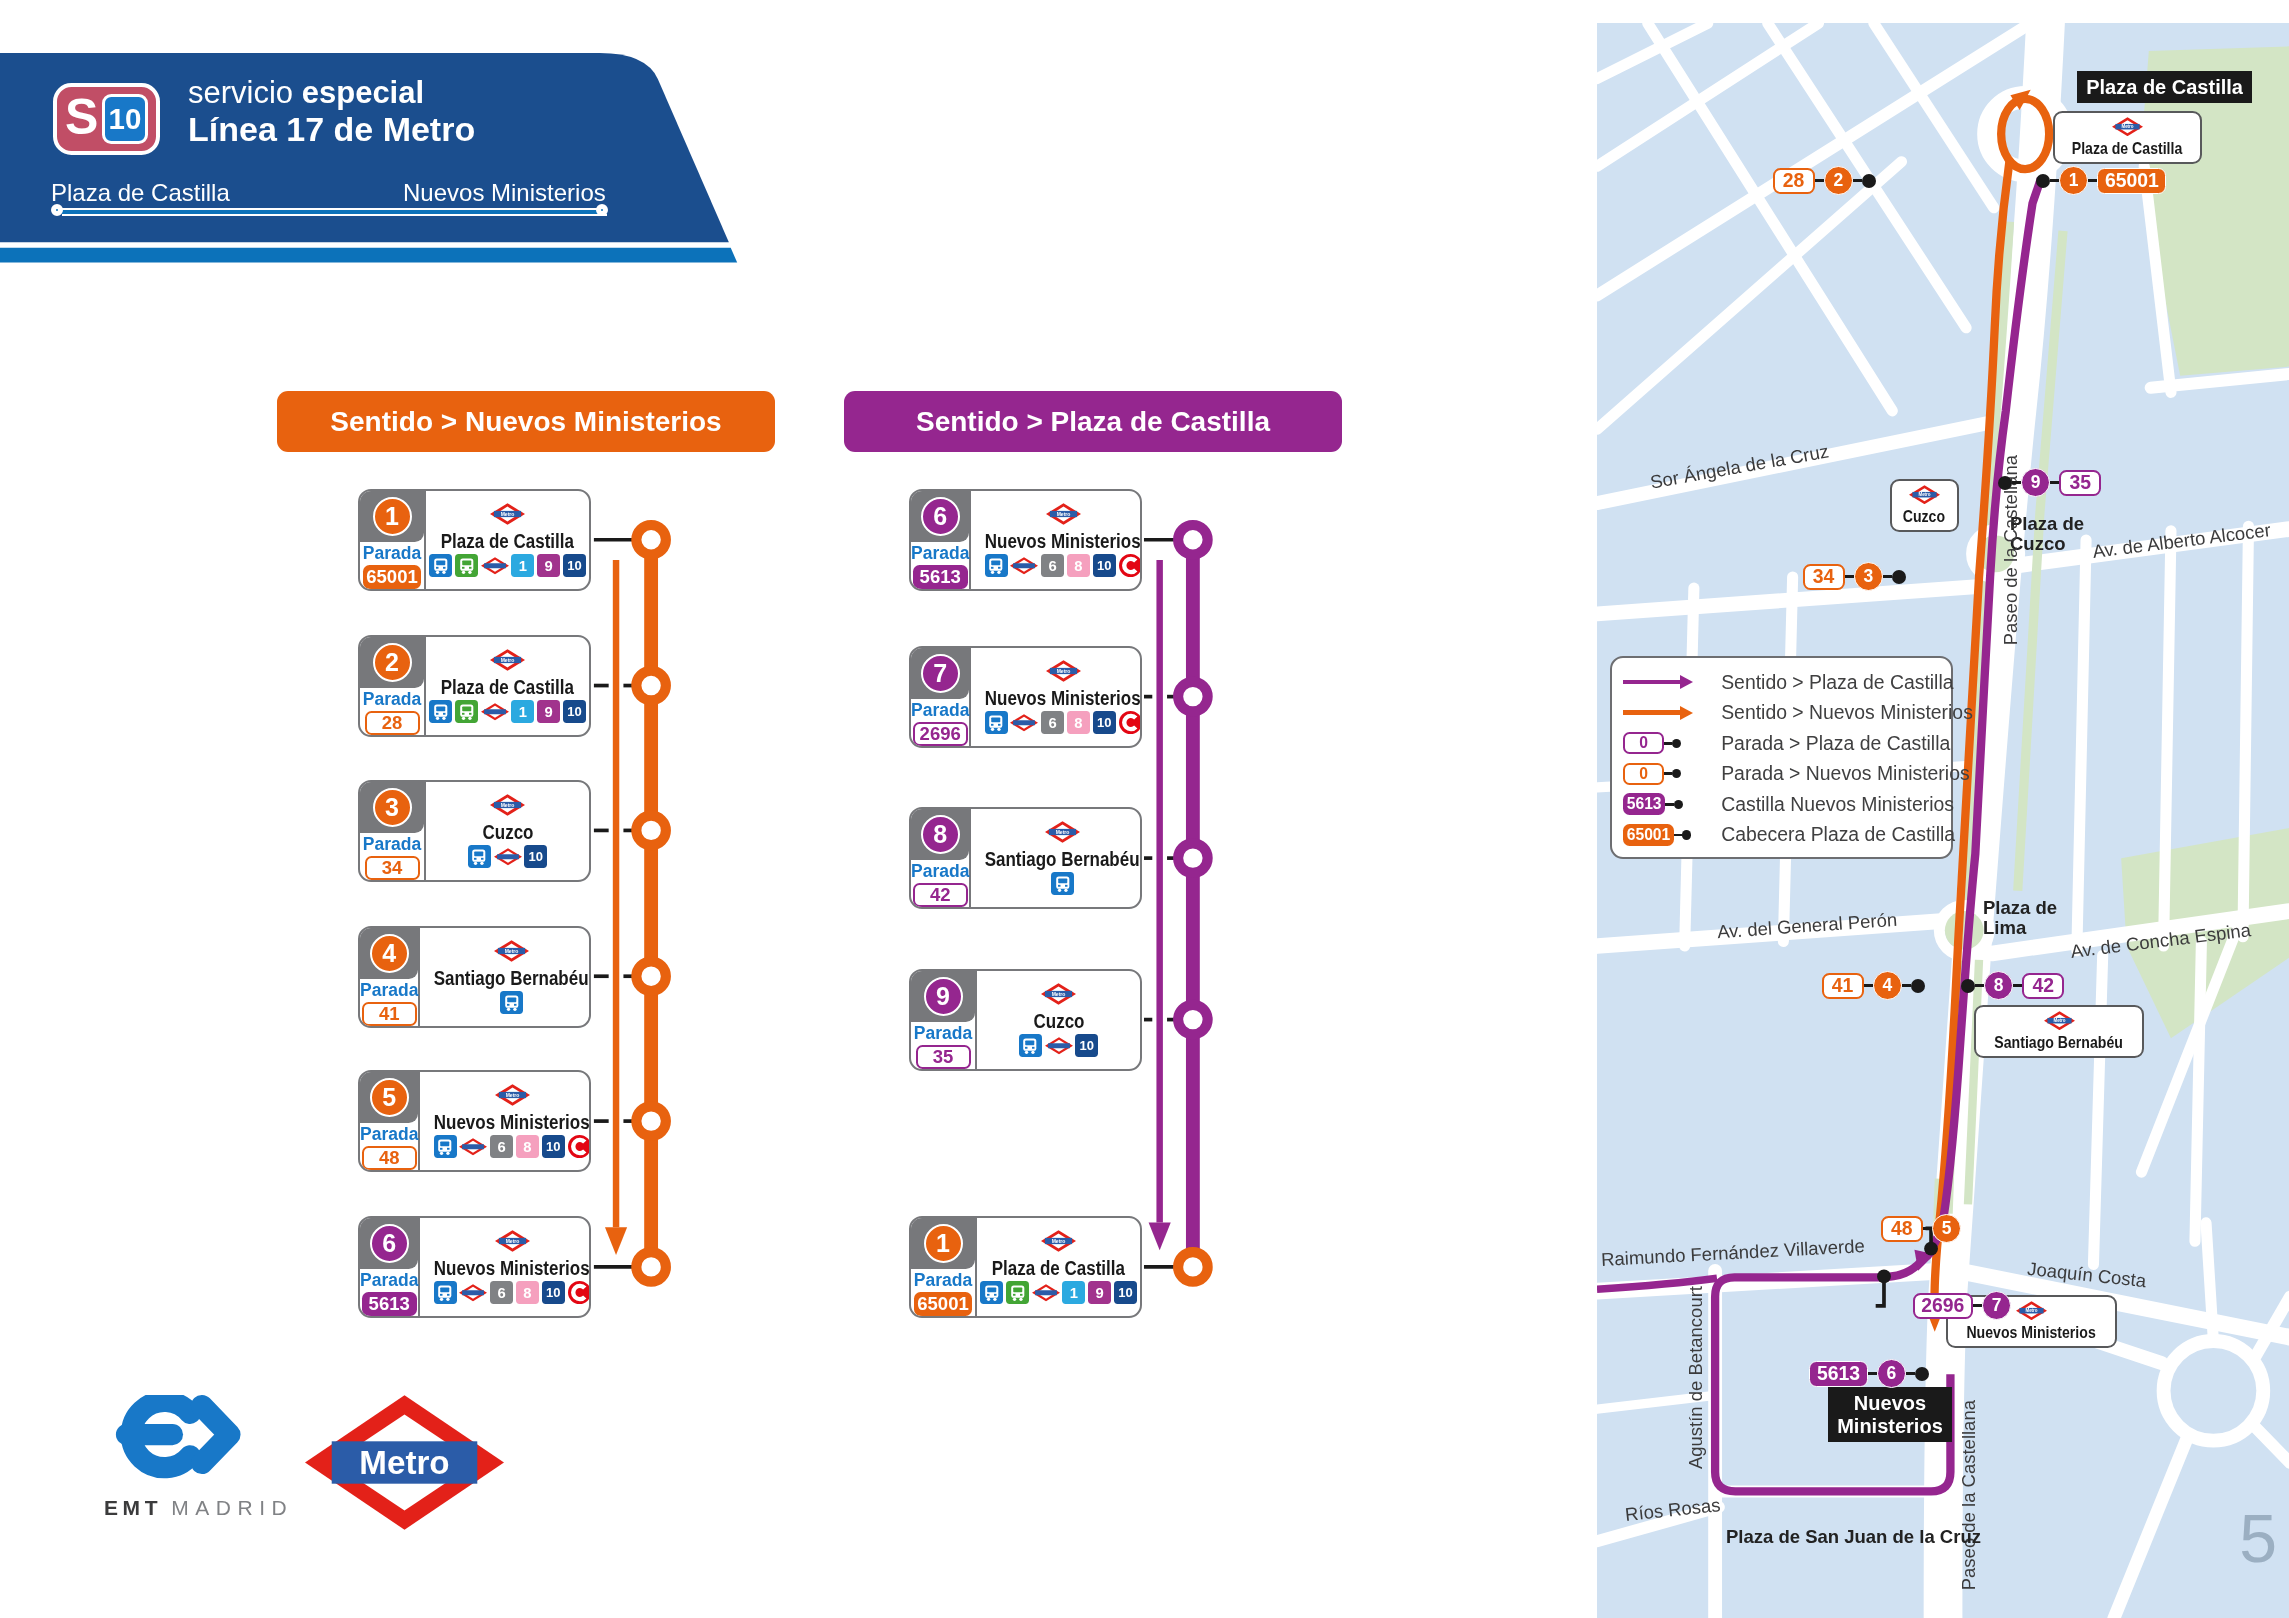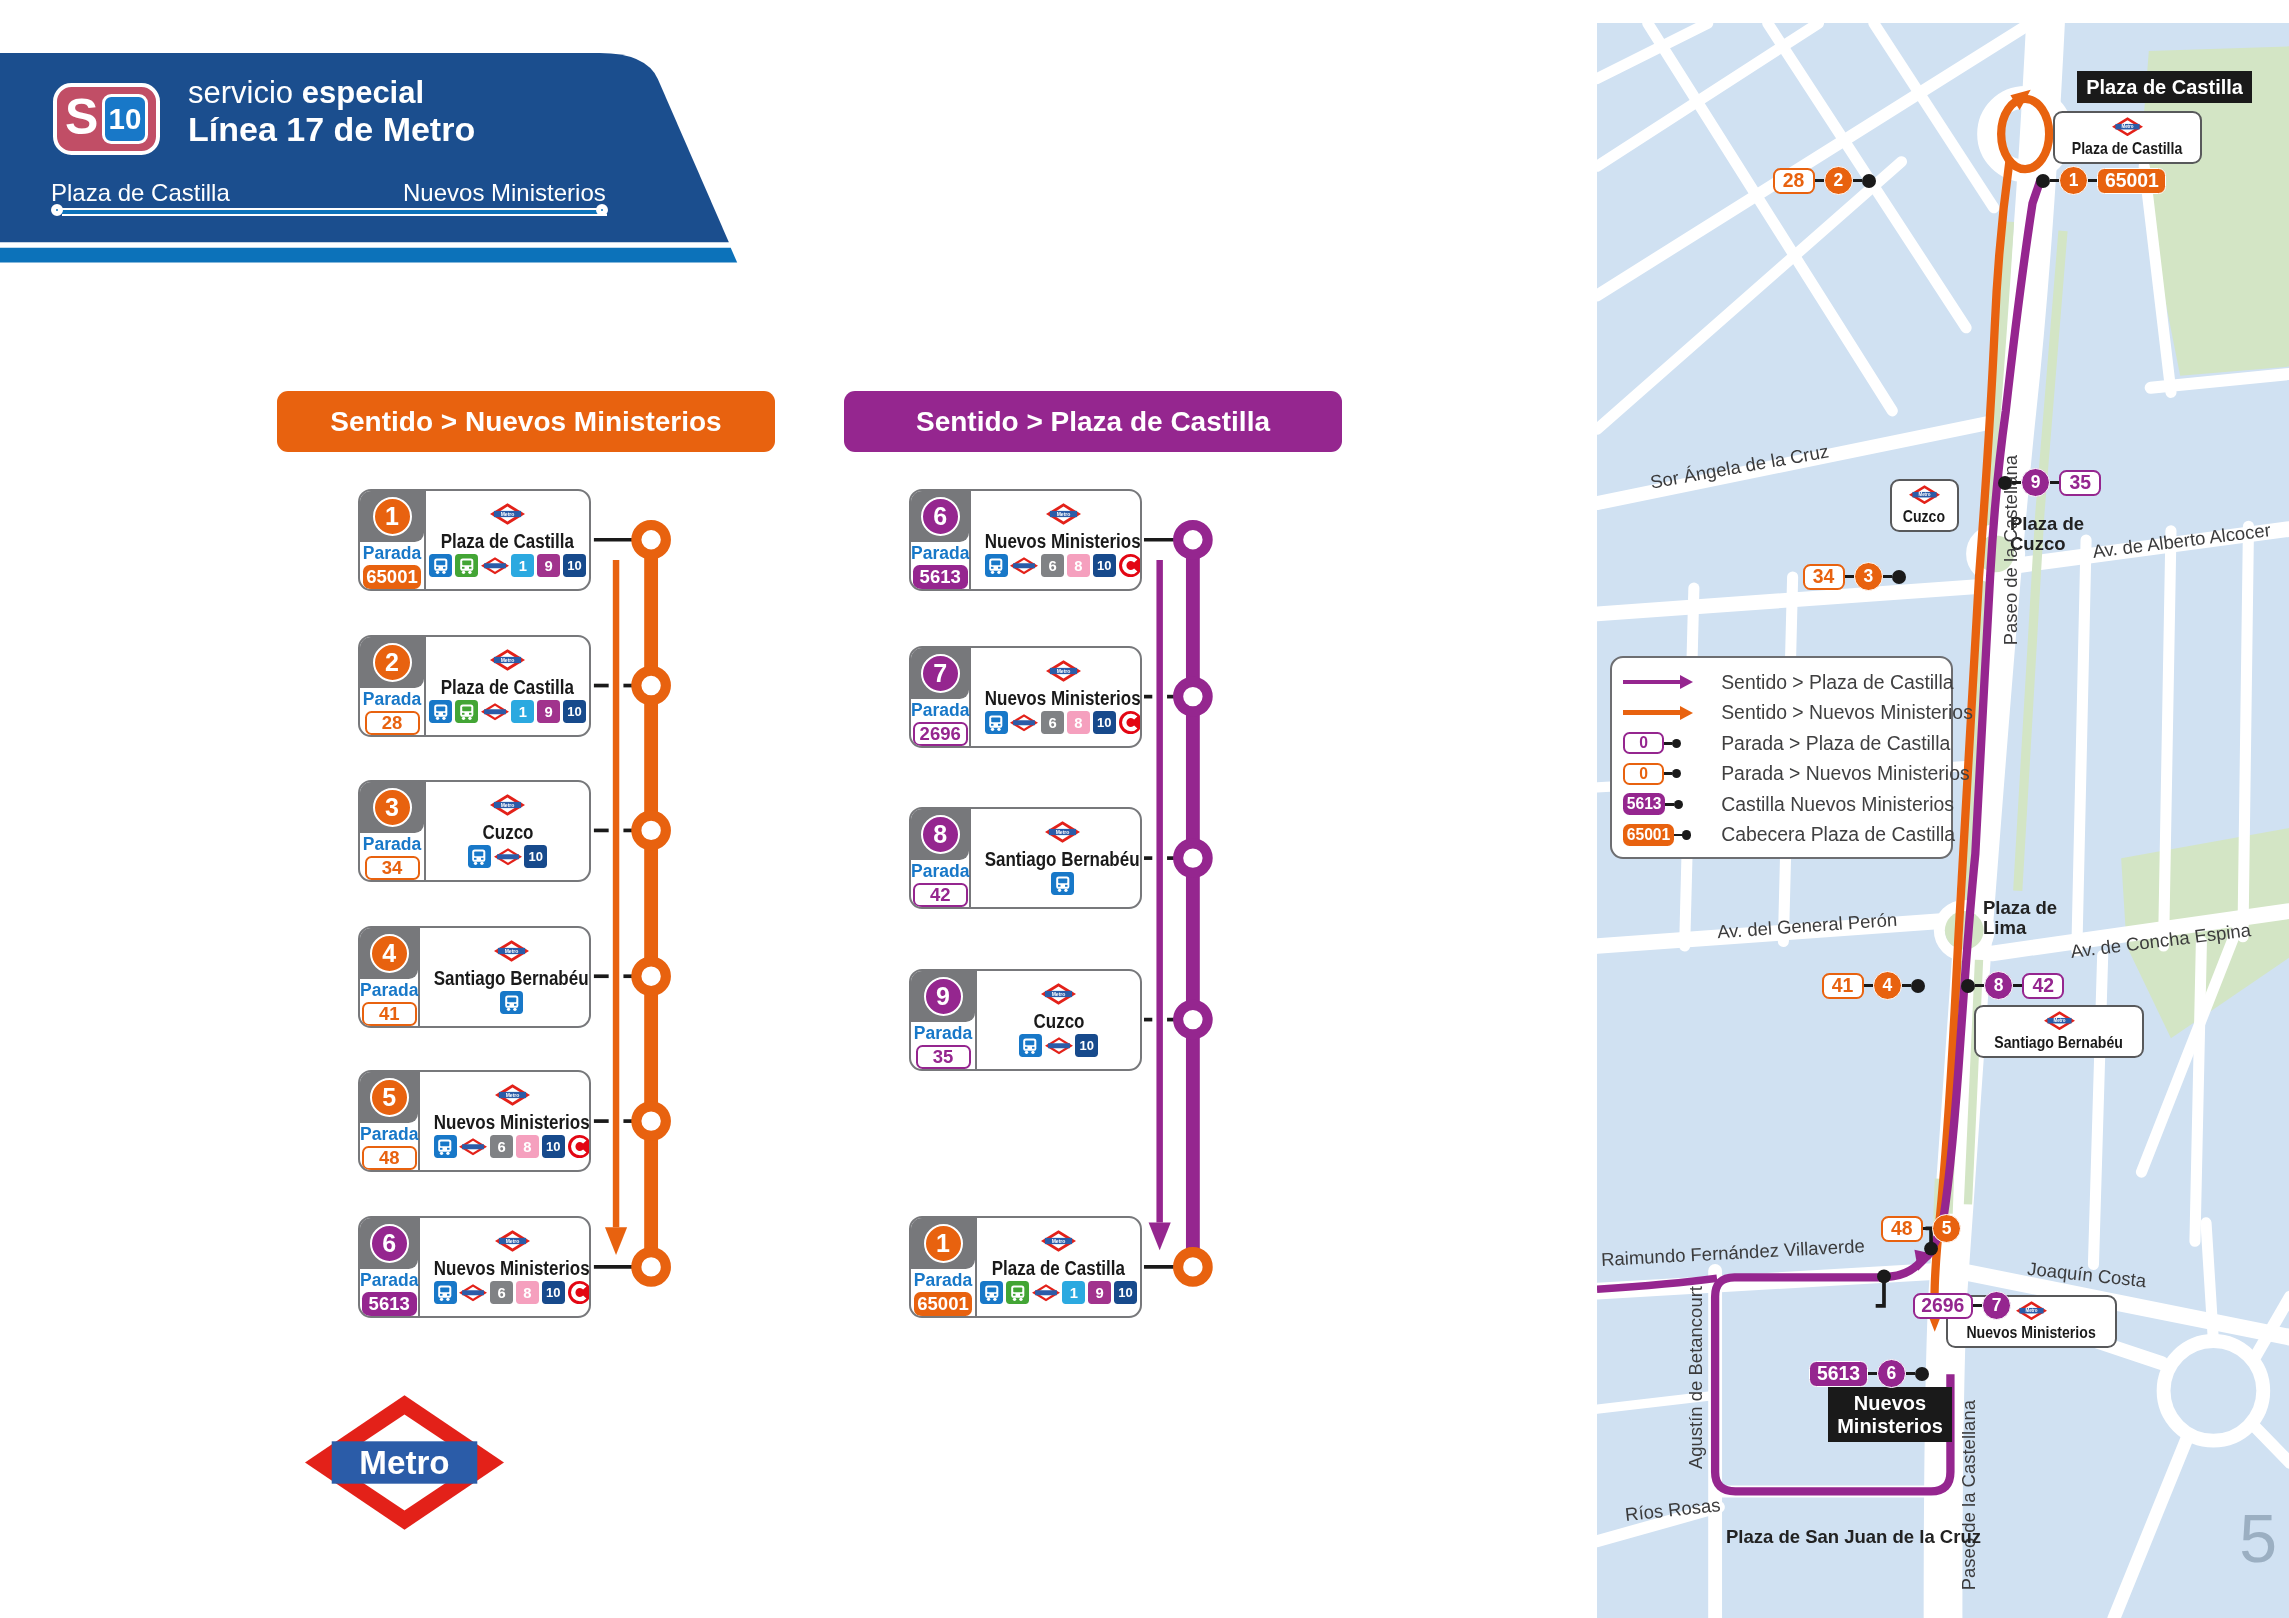--- a/index.html
+++ b/index.html
@@ -651,20 +651,30 @@
     <line x1="19" y1="77" x2="19" y2="795" stroke="#95268F" stroke-width="7"></line>
     <polygon points="7,795 31,795 19,825" fill="#95268F"></polygon>
     <line x1="55" y1="55" x2="55" y2="843" stroke="#95268F" stroke-width="15"></line>
     <circle cx="55" cy="55" r="16" fill="#fff" stroke="#95268F" stroke-width="11"></circle>
     <circle cx="55" cy="225" r="16" fill="#fff" stroke="#95268F" stroke-width="11"></circle>
     <circle cx="55" cy="400" r="16" fill="#fff" stroke="#95268F" stroke-width="11"></circle>
     <circle cx="55" cy="575" r="16" fill="#fff" stroke="#95268F" stroke-width="11"></circle>
     <circle cx="55" cy="843" r="16" fill="#fff" stroke="#E8620F" stroke-width="11"></circle>
   </svg>
 
+  <div class="emt-logo" data-interactable="false">
+    <svg width="148" height="92" viewBox="0 0 160 100" data-interactable="false">
+      <path d="M93,20 A36,36 0 1 0 93,66" fill="none" stroke="#1878C8" stroke-width="23" stroke-linecap="round"></path>
+      <path d="M24,43 H74" stroke="#1878C8" stroke-width="23" stroke-linecap="round"></path>
+      <path d="M106,12 L136,43 L106,74" fill="none" stroke="#1878C8" stroke-width="24" stroke-linecap="round" stroke-linejoin="round"></path>
+    </svg>
+    <div class="emt-words" data-interactable="false">
+      <span class="emt-b" data-interactable="false">EMT</span><span class="emt-l" data-interactable="false">MADRID</span>
+    </div>
+  </div>
 
   <div class="metro-logo" data-interactable="false">
     <svg width="199" height="135" viewBox="0 0 216 146" data-interactable="false">
       <polygon points="108,0 216,73 108,146 0,73" fill="#E32119"></polygon>
       <polygon points="108,21 186,73 108,125 30,73" fill="#fff"></polygon>
       <rect x="29" y="50" width="158" height="46" fill="#2B5CA8"></rect>
       <text x="108" y="85" text-anchor="middle" font-family="Liberation Sans, sans-serif" font-size="36" font-weight="bold" fill="#fff">Metro</text>
     </svg>
   </div>
 

